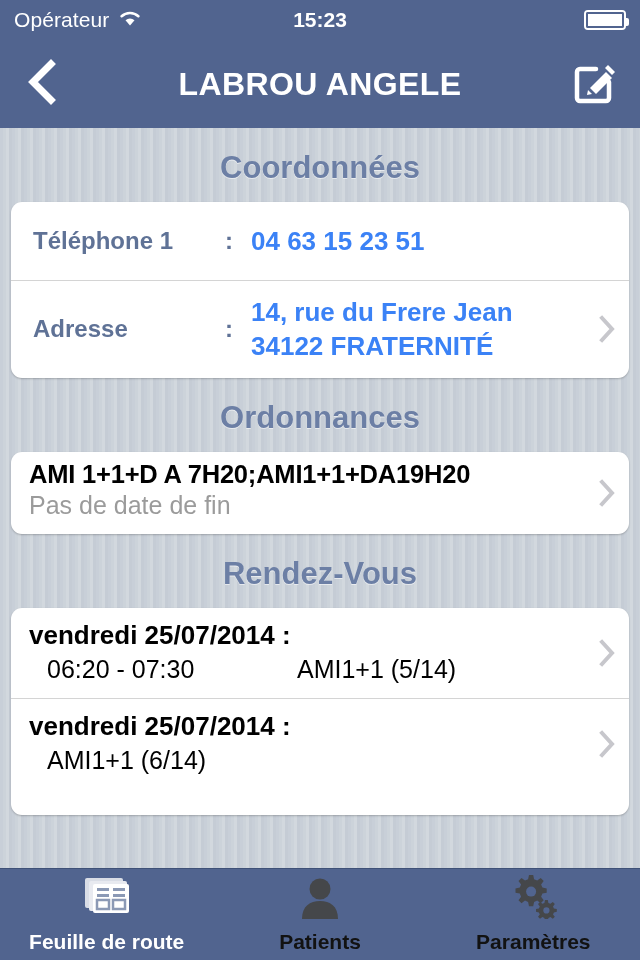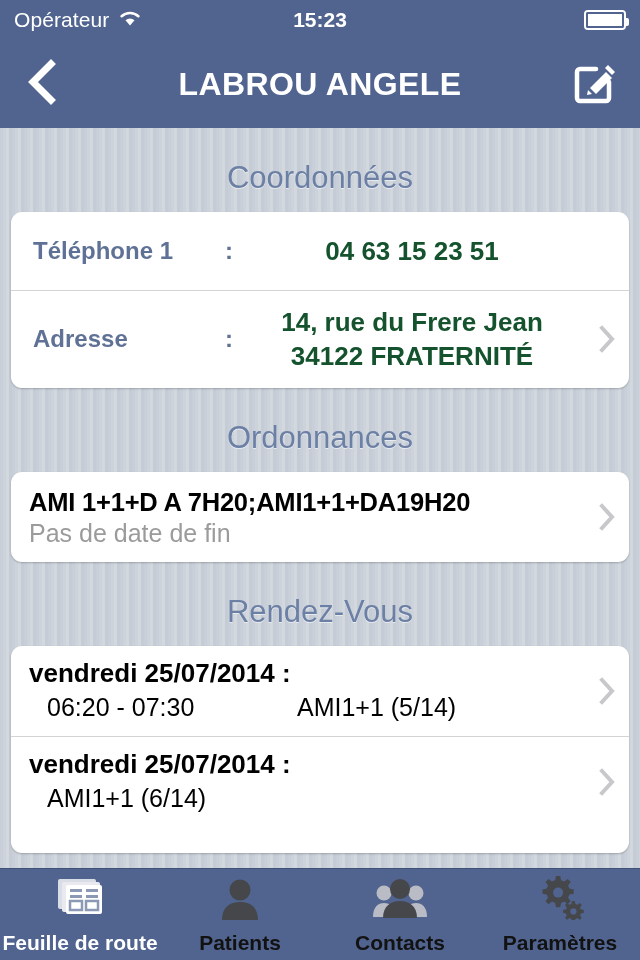--- a/index.html
+++ b/index.html
@@ -64,22 +64,22 @@
   .edit-btn { margin-left:auto; width:52px; height:52px; display:flex; align-items:center; justify-content:center; }
 
   
   .content {
     position:absolute; top:128px; bottom:92px; left:0; right:0;
     overflow:hidden;
   }
 
   .section-title {
     text-align:center; color:#6c7fa5;
-    font-size:31px; font-weight:normal;
-    padding:32px 0 16px;
+    font-size:31px; font-weight:bold;
+    padding:22px 0 16px;
     text-shadow:0 1px 0 rgba(255,255,255,.55);
   }
 
   .card {
     margin:0 11px;
     background:#fff;
     border-radius:11px;
     box-shadow:0 1px 2px rgba(0,0,0,.22);
     overflow:hidden;
     position:relative;
@@ -91,52 +91,52 @@
     position:relative;
   }
   .row + .row { border-top:1px solid #d4d4d4; }
 
   .field-label {
     color:#5f7296; font-size:24px; font-weight:bold;
     width:192px; flex:none;
   }
   .colon { color:#5f7296; font-size:24px; font-weight:bold; width:26px; flex:none; }
   .field-value {
-    color:#14532d; font-size:26px; font-weight:bold; line-height:1.32;
-    flex:1; padding-right:34px;text-align:center;
+    color:#3b82f6; font-size:26px; font-weight:bold; line-height:1.32;
+    flex:1; padding-right:34px;
   }
 
   .chevron {
     position:absolute; right:14px; top:50%;
     transform:translateY(-50%);
     width:16px; height:28px;
   }
 
   
-  .ord-row { display:block; padding:16px 18px 14px; position:relative; }
+  .ord-row { display:block; padding:8px 18px 14px; position:relative; }
   .ord-title { font-size:25.5px; font-weight:bold; color:#000; letter-spacing:-.2px; }
   .ord-sub { font-size:25px; color:#9b9b9b; padding-right:34px; margin-top:2px; }
 
   
   .rdv-row { display:block; padding:12px 18px 14px; position:relative; }
   .rdv-date { font-size:26px; font-weight:bold; color:#000; margin-bottom:4px; }
   .rdv-line { display:flex; font-size:25px; color:#000; padding-left:18px; }
   .rdv-time { width:250px; flex:none; }
   .rdv-code { flex:1; }
 
   
   .tabbar {
     position:absolute; left:0; right:0; bottom:0;
     height:92px; background:#51648f;
     display:flex; align-items:flex-end;
     border-top:1px solid #3f5177;
   }
   .tab {
     flex:1; display:flex; flex-direction:column;
-    align-items:center; justify-content:flex-end;
+    align-items:center; justify-content:center;
     height:100%; padding-bottom:6px; gap:11px;
   }
   .tab-icon { height:50px; display:flex; align-items:flex-end; justify-content:center; }
   .tab-label { font-size:21px; font-weight:bold; line-height:1.1; }
   .tab.active .tab-label { color:#ffffff; }
   .tab .tab-label { color:#121212; }
 </style>
 </head>
 <body>
 
@@ -267,33 +267,20 @@
   <div class="tab">
     <div class="tab-icon">
       <svg width="46" height="44" viewBox="0 0 46 44">
         <circle cx="23" cy="14" r="10.5" fill="#45474a"></circle>
         <path d="M5 44 C5 31 13 26 23 26 C33 26 41 31 41 44 Z" fill="#45474a"></path>
       </svg>
     </div>
     <div class="tab-label">Patients</div>
   </div>
 
-  <div class="tab">
-    <div class="tab-icon">
-      <svg width="56" height="44" viewBox="0 0 56 44">
-        <circle cx="12" cy="17" r="7.5" fill="#b9bcc4"></circle>
-        <path d="M1 41 C1 31 6 27 12 27 C18 27 23 31 23 41 Z" fill="#b9bcc4"></path>
-        <circle cx="44" cy="17" r="7.5" fill="#b9bcc4"></circle>
-        <path d="M33 41 C33 31 38 27 44 27 C50 27 55 31 55 41 Z" fill="#b9bcc4"></path>
-        <circle cx="28" cy="13" r="10" fill="#45474a"></circle>
-        <path d="M11 42 C11 30 19 25 28 25 C37 25 45 30 45 42 Z" fill="#45474a"></path>
-      </svg>
-    </div>
-    <div class="tab-label">Contacts</div>
-  </div>
 
   <div class="tab">
     <div class="tab-icon">
       <svg width="52" height="46" viewBox="0 0 52 46">
         <g fill="#45474a">
           <path d="M22 2 l4.2 0 0.9 4.3 3.1 1.3 3.5-2.6 3 3 -2.6 3.5 1.3 3.1 4.3 0.9 0 4.2 -4.3 0.9 -1.3 3.1 2.6 3.5 -3 3 -3.5-2.6 -3.1 1.3 -0.9 4.3 -4.2 0 -0.9-4.3 -3.1-1.3 -3.5 2.6 -3-3 2.6-3.5 -1.3-3.1 -4.3-0.9 0-4.2 4.3-0.9 1.3-3.1 -2.6-3.5 3-3 3.5 2.6 3.1-1.3 z"></path>
           <circle cx="24.1" cy="18.6" r="5" fill="#51648f"></circle>
           <path d="M38 27 l2.8 0 0.6 2.9 2 0.9 2.4-1.8 2 2 -1.8 2.4 0.9 2 2.9 0.6 0 2.8 -2.9 0.6 -0.9 2 1.8 2.4 -2 2 -2.4-1.8 -2 0.9 -0.6 2.9 -2.8 0 -0.6-2.9 -2-0.9 -2.4 1.8 -2-2 1.8-2.4 -0.9-2 -2.9-0.6 0-2.8 2.9-0.6 0.9-2 -1.8-2.4 2-2 2.4 1.8 2-0.9 z"></path>
           <circle cx="39.4" cy="37.4" r="3.1" fill="#51648f"></circle>
         </g>

